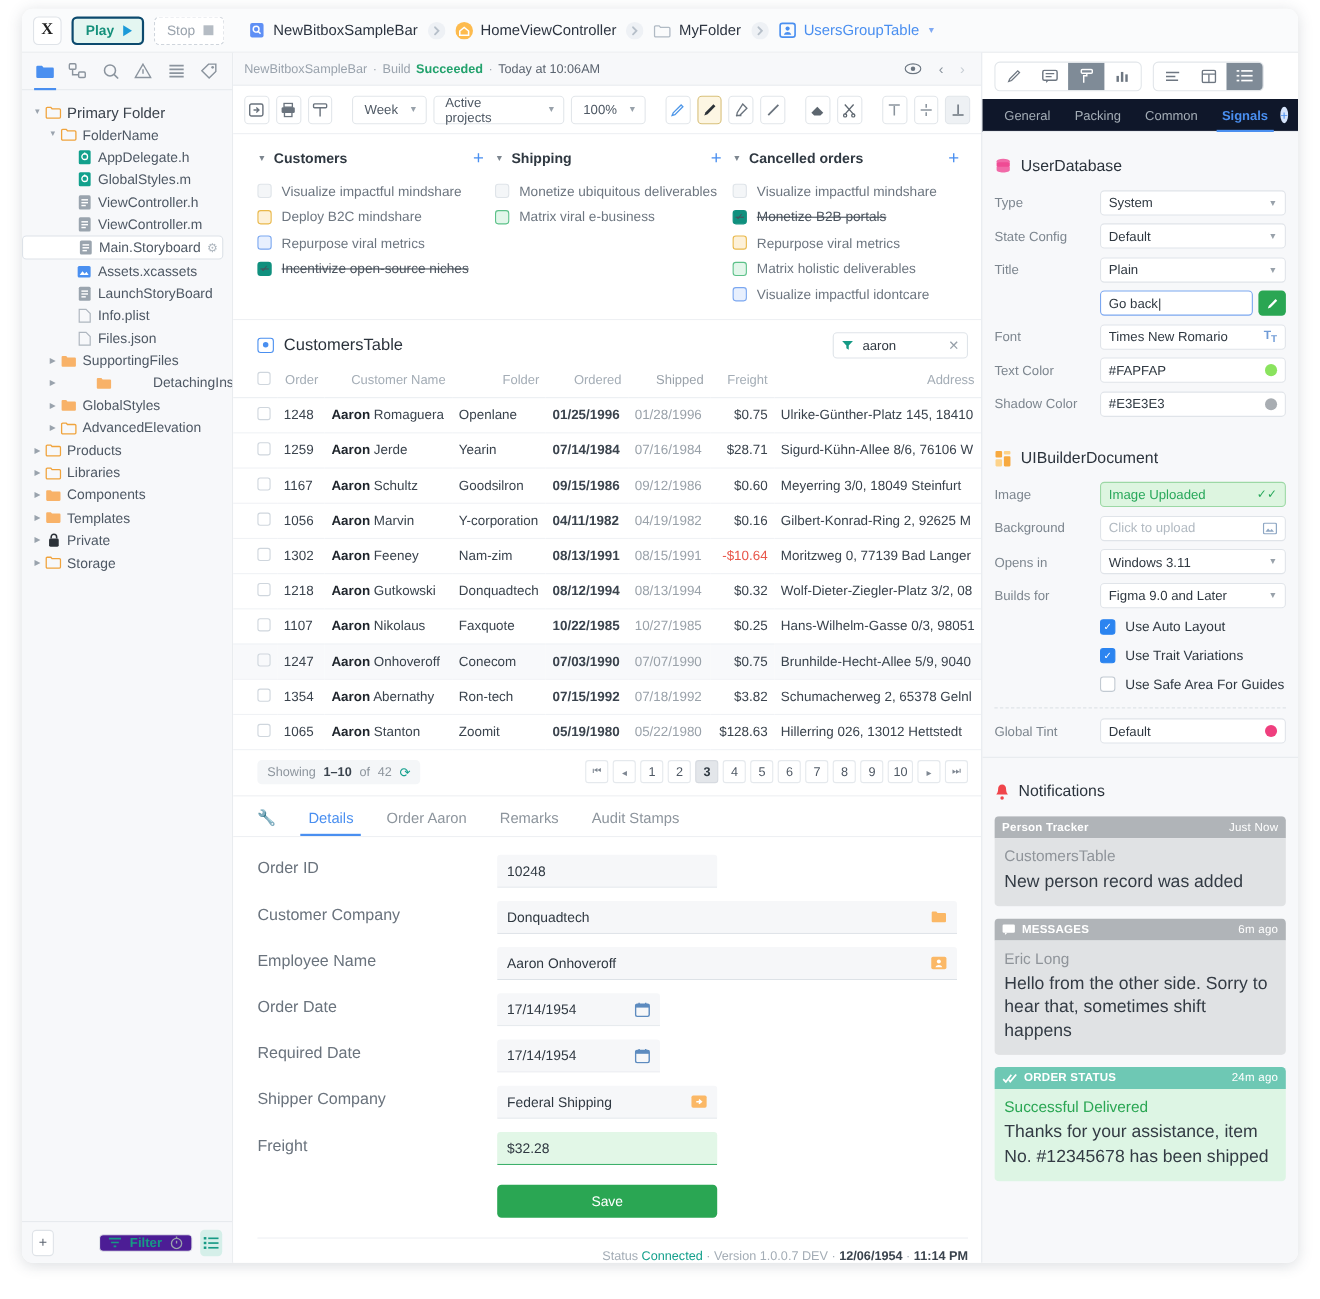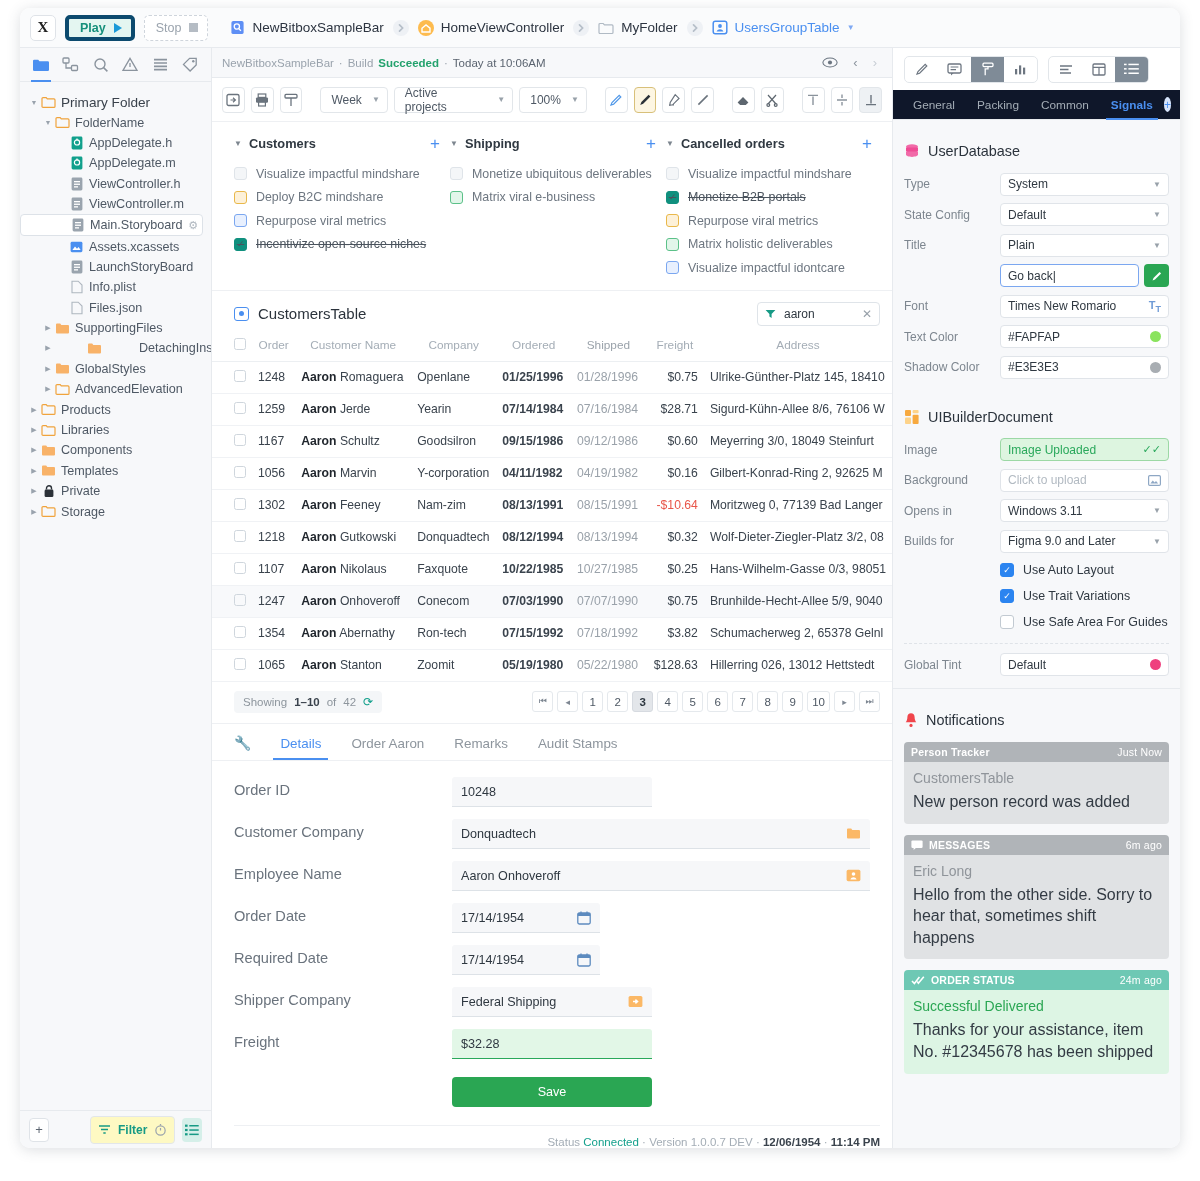--- a/index.html
+++ b/index.html
@@ -23,21 +23,21 @@
     height:40px; flex:0 0 40px; background:#fafbfc;
     border-bottom:1px solid #e7eaee;
     display:flex; align-items:center; padding:0 10px; gap:9px;
   }
   .logo-box {
     width:26px;height:26px;border:1px solid #dfe3e8;border-radius:5px;
     background:#fff;display:flex;align-items:center;justify-content:center;
     font-family:"Liberation Serif", serif; font-weight:bold; font-size:15px; color:#222;
   }
   .btn-play {
-    height:26px;border:4px solid #0c4a6e;border-radius:5px;background:#e4f6f1;
+    height:26px;border:2px solid #0c4a6e;border-radius:5px;background:#e4f6f1;
     color:#15907b;font-size:12.5px;font-weight:bold;
     display:flex;align-items:center;gap:8px;padding:0 9px 0 11px;
   }
   .btn-play .tri { width:0;height:0;border-left:8px solid #1b9ad8;border-top:5px solid transparent;border-bottom:5px solid transparent;}
   .btn-stop {
     height:26px;border:1px dashed #cfd5dc;border-radius:5px;background:#fff;
     color:#9aa3ad;font-size:12.5px;display:flex;align-items:center;gap:8px;padding:0 9px 0 11px;
   }
   .btn-stop .sq { width:9px;height:9px;background:#b5bcc4;}
   .crumb { display:flex;align-items:center;gap:7px;font-size:13.5px;color:#2c3440; }
@@ -66,21 +66,21 @@
     height:22px;margin-right:8px;padding-right:4px;
   }
   .trow.sel .gear { margin-left:auto;color:#b0b8c0;font-size:11px;}
   .leftfoot{
     height:38px;flex:0 0 38px;border-top:1px solid #e7eaee;background:#f7f8fa;
     display:flex;align-items:center;gap:7px;padding:0 9px;
   }
   .sq-btn{width:24px;height:24px;border:1px solid #dfe3e8;border-radius:4px;background:#fff;
     display:flex;align-items:center;justify-content:center;font-size:13px;color:#5b6people;}
   .filter-pill{
-    flex:1 1 auto;height:28px;border:1px solid #e2e6ea;border-radius:4px;background:#fef9c3;
+    flex:1 1 auto;height:16px;border:1px solid #e2e6ea;border-radius:4px;background:#4c1d95;
     display:flex;align-items:center;gap:7px;padding:0 7px;color:#169a85;font-weight:bold;font-size:12px;margin-left:34px;
   }
   .filter-pill .clk{margin-left:auto;color:#9aa3ad;font-weight:normal;}
   .teal-btn{width:24px;height:24px;border-radius:4px;background:#d5efe9;color:#169a85;
     display:flex;align-items:center;justify-content:center;}
   
   .center{flex:1 1 auto;display:flex;flex-direction:column;min-width:0;background:#fff;}
   .buildbar{
     height:30px;flex:0 0 30px;background:#f7f8fa;border-bottom:1px solid #e7eaee;
     display:flex;align-items:center;padding:0 10px;font-size:11.5px;color:#9aa3ad;gap:5px;
@@ -125,21 +125,21 @@
     display:flex;align-items:center;justify-content:center;}
   .tbl-title .bx i{width:5px;height:5px;border-radius:50%;background:#4a8ff0;display:block;}
   .searchpill{
     margin-left:auto;width:123px;height:24px;border:1px solid #dfe4e9;border-radius:4px;
     display:flex;align-items:center;gap:8px;padding:0 7px;background:#fff;font-size:12px;color:#2f3841;
   }
   .searchpill .fn{color:#169a85;font-size:11px;}
   .searchpill .xx{margin-left:auto;color:#97a0a9;font-size:12px;}
   table.dt{width:100%;border-collapse:collapse;}
   table.dt th{
-    font-size:11.8px;font-weight:normal;color:#a4adb6;text-align:center;
+    font-size:11.8px;font-weight:normal;color:#a4adb6;text-align:right;
     padding:3px 6px 8px 6px;border-bottom:1px solid #eceff2;margin-left:24px;
   }
   table.dt td{
     font-size:12.2px;padding:8px 6px;border-bottom:1px solid #f0f2f5;color:#3a434d;
     white-space:nowrap;
   }
   table.dt tr.hl td{background:#f8f9fb;}
   .c-chk{width:26px;padding-left:22px!important;}
   .box{width:12px;height:12px;border:1px solid #cfd6dd;border-radius:2.5px;display:inline-block;}
   .c-order{color:#8d959d;width:52px;}
@@ -398,21 +398,21 @@
           </div>
           <div class="trow" style="padding-left: 36px;">
             <span class="arrow"></span>
             <span class="glyph">
               <svg width="12" height="14" viewBox="0 0 12 14">
                 <rect x="0.6" y="0.6" width="10.8" height="12.8" rx="1.4" fill="#11a08c"></rect>
                 <circle cx="6" cy="6.4" r="2.6" fill="none" stroke="#fff" stroke-width="1.2"></circle>
                 <line x1="6" y1="2.6" x2="6" y2="4.4" stroke="#fff" stroke-width="1.2"></line>
               </svg>
             </span>
-            <span style="padding-left:4px">AppDelegate.m</span>
+            <span style="padding-left:4px">GlobalStyles.m</span>
           </div>
           <div class="trow" style="padding-left: 36px;">
             <span class="arrow"></span>
             <span class="glyph">
               <svg width="12" height="14" viewBox="0 0 12 14">
                 <rect x="0.6" y="0.6" width="10.8" height="12.8" rx="1.4" fill="#9aa4ae"></rect>
                 <g fill="#fff">
                   <rect x="3" y="4" width="6" height="1.3"></rect>
                   <rect x="3" y="6.6" width="6" height="1.3"></rect>
                   <rect x="3" y="9.2" width="4" height="1.3"></rect>
@@ -823,21 +823,21 @@
             <span>aaron</span>
             <span class="xx">✕</span>
           </div>
         </div>
         <table class="dt">
           <thead>
               <tr id="thead-row">
                 <th class="c-chk"><span class="box"></span></th>
                 <th class="c-order">Order</th>
                 <th class="c-name">Customer Name</th>
-                <th class="c-comp">Company</th>
+                <th class="c-comp">Folder</th>
                 <th class="c-date">Ordered</th>
                 <th class="c-date grey">Shipped</th>
                 <th class="c-frt">Freight</th>
                 <th class="c-addr">Address</th>
               </tr>
             </thead>
           <tbody id="tbody">
               <tr class="">
                 <td class="c-chk"><span class="box"></span></td>
                 <td class="c-order">1248</td>

